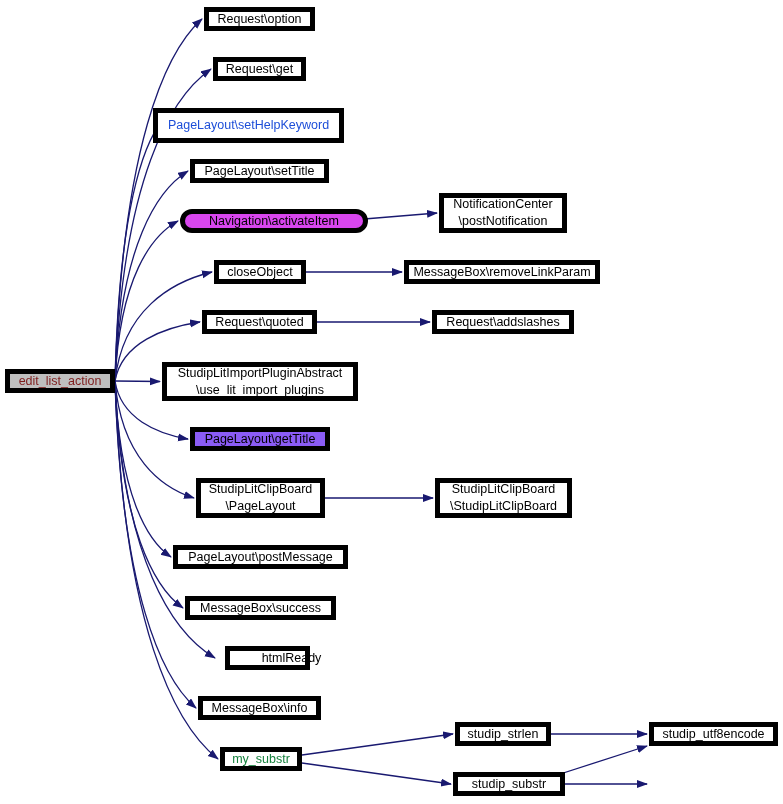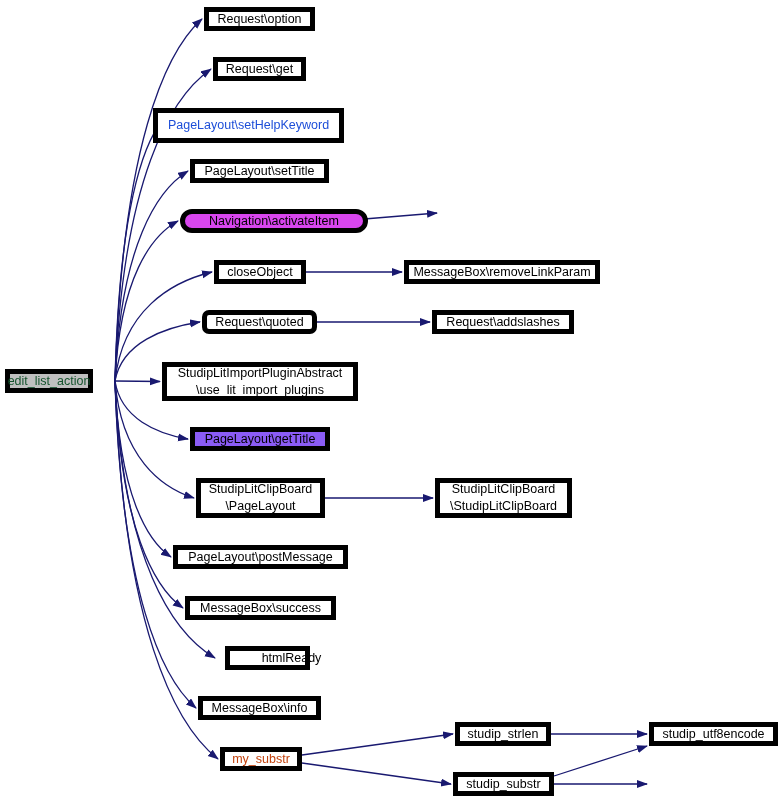--- a/index.html
+++ b/index.html
@@ -73,42 +73,42 @@
         <path d="M317,322 L430,322" fill="none" stroke="#191970" stroke-width="1.3" marker-end="url(#arrow)"></path>
         <path d="M325,498 L433,498" fill="none" stroke="#191970" stroke-width="1.3" marker-end="url(#arrow)"></path>
         <path d="M302,755 L453,734" fill="none" stroke="#191970" stroke-width="1.3" marker-end="url(#arrow)"></path>
         <path d="M302,763 L451,784" fill="none" stroke="#191970" stroke-width="1.3" marker-end="url(#arrow)"></path>
         <path d="M551,734 L647,734" fill="none" stroke="#191970" stroke-width="1.3" marker-end="url(#arrow)"></path>
         <path d="M554,776 L647,746" fill="none" stroke="#191970" stroke-width="1.3" marker-end="url(#arrow)"></path>
         <path d="M554,784 L647,784" fill="none" stroke="#191970" stroke-width="1.3" marker-end="url(#arrow)"></path>
       </g>
   </svg>
 
-<div class="node root" style="left: 5px; top: 369px; width: 88px; height: 24px; border-color: rgb(0, 0, 0); background: rgb(191, 191, 191); color: #14532d;">
+<div class="node root" style="left: 5px; top: 369px; width: 110px; height: 24px; border-color: rgb(0, 0, 0); background: rgb(191, 191, 191); color: #7f1d1d;">
       <span>edit_list_action</span>
     </div>
     <div class="node" style="left: 204px; top: 7px; width: 111px; height: 24px; border-color: rgb(0, 0, 0); background: rgb(255, 255, 255); color: rgb(0, 0, 0);">
       <span>Request\option</span>
     </div>
     <div class="node" style="left: 213px; top: 57px; width: 93px; height: 24px; border-color: rgb(0, 0, 0); background: rgb(255, 255, 255); color: rgb(0, 0, 0);">
       <span>Request\get</span>
     </div>
     <div class="node" style="left: 153px; top: 108px; width: 191px; height: 35px; border-color: rgb(0, 0, 0); background: rgb(255, 255, 255); color: #1d4ed8;">
       <span>PageLayout\setHelpKeyword</span>
     </div>
     <div class="node" style="left: 190px; top: 159px; width: 139px; height: 24px; border-color: rgb(0, 0, 0); background: rgb(255, 255, 255); color: rgb(0, 0, 0);">
       <span>PageLayout\setTitle</span>
     </div>
     <div class="node" style="left: 180px; top: 209px; width: 188px; height: 24px; border-color: rgb(0, 0, 0); background: #d946ef; color: rgb(0, 0, 0); border-radius: 12px;">
       <span>Navigation\activateItem</span>
     </div>
     <div class="node" style="left: 214px; top: 260px; width: 92px; height: 24px; border-color: rgb(0, 0, 0); background: rgb(255, 255, 255); color: rgb(0, 0, 0);">
       <span>closeObject</span>
     </div>
-    <div class="node" style="left: 202px; top: 310px; width: 115px; height: 24px; border-color: rgb(0, 0, 0); background: rgb(255, 255, 255); color: rgb(0, 0, 0); border-radius: 7px;">
+    <div class="node" style="left: 202px; top: 310px; width: 115px; height: 24px; border-color: rgb(0, 0, 0); background: rgb(255, 255, 255); color: rgb(0, 0, 0);">
       <span>Request\quoted</span>
     </div>
     <div class="node" style="left: 162px; top: 362px; width: 196px; height: 39px; border-color: rgb(0, 0, 0); background: rgb(255, 255, 255); color: rgb(0, 0, 0);">
       <span>StudipLitImportPluginAbstract</span>
       <span>\use_lit_import_plugins</span>
     </div>
     <div class="node" style="left: 190px; top: 427px; width: 140px; height: 24px; border-color: rgb(0, 0, 0); background: #8b5cf6; color: rgb(0, 0, 0);">
       <span>PageLayout\getTitle</span>
     </div>
     <div class="node" style="left: 196px; top: 478px; width: 129px; height: 40px; border-color: rgb(0, 0, 0); background: rgb(255, 255, 255); color: rgb(0, 0, 0);">
@@ -120,35 +120,39 @@
     </div>
     <div class="node" style="left: 185px; top: 596px; width: 151px; height: 24px; border-color: rgb(0, 0, 0); background: rgb(255, 255, 255); color: rgb(0, 0, 0);">
       <span>MessageBox\success</span>
     </div>
     <div class="node" style="left: 225px; top: 646px; width: 85px; height: 24px; border-color: rgb(0, 0, 0); background: rgb(255, 255, 255); color: rgb(0, 0, 0); padding-left: 48px;">
       <span>htmlReady</span>
     </div>
     <div class="node" style="left: 198px; top: 696px; width: 123px; height: 24px; border-color: rgb(0, 0, 0); background: rgb(255, 255, 255); color: rgb(0, 0, 0);">
       <span>MessageBox\info</span>
     </div>
-    <div class="node" style="left: 220px; top: 747px; width: 82px; height: 24px; border-color: rgb(0, 0, 0); background: rgb(255, 255, 255); color: #c2410c;">
+    <div class="node" style="left: 220px; top: 747px; width: 82px; height: 24px; border-color: rgb(0, 0, 0); background: rgb(255, 255, 255); color: #15803d;">
       <span>my_substr</span>
+    </div>
+    <div class="node" style="left: 439px; top: 193px; width: 128px; height: 40px; border-color: rgb(0, 0, 0); background: rgb(255, 255, 255); color: rgb(0, 0, 0);">
+      <span>NotificationCenter</span>
+      <span>\postNotification</span>
     </div>
     <div class="node" style="left: 404px; top: 260px; width: 196px; height: 24px; border-color: rgb(0, 0, 0); background: rgb(255, 255, 255); color: rgb(0, 0, 0);">
       <span>MessageBox\removeLinkParam</span>
     </div>
     <div class="node" style="left: 432px; top: 310px; width: 142px; height: 24px; border-color: rgb(0, 0, 0); background: rgb(255, 255, 255); color: rgb(0, 0, 0);">
       <span>Request\addslashes</span>
     </div>
     <div class="node" style="left: 435px; top: 478px; width: 137px; height: 40px; border-color: rgb(0, 0, 0); background: rgb(255, 255, 255); color: rgb(0, 0, 0);">
       <span>StudipLitClipBoard</span>
       <span>\StudipLitClipBoard</span>
     </div>
     <div class="node" style="left: 455px; top: 722px; width: 96px; height: 24px; border-color: rgb(0, 0, 0); background: rgb(255, 255, 255); color: rgb(0, 0, 0);">
       <span>studip_strlen</span>
     </div>
-    <div class="node" style="left: 453px; top: 772px; width: 101px; height: 24px; border-color: rgb(0, 0, 0); background: rgb(255, 255, 255); color: rgb(0, 0, 0);">
+    <div class="node" style="left: 453px; top: 772px; width: 112px; height: 24px; border-color: rgb(0, 0, 0); background: rgb(255, 255, 255); color: rgb(0, 0, 0);">
       <span>studip_substr</span>
     </div>
     <div class="node" style="left: 649px; top: 722px; width: 129px; height: 24px; border-color: rgb(0, 0, 0); background: rgb(255, 255, 255); color: rgb(0, 0, 0);">
       <span>studip_utf8encode</span>
     </div>
   </div>
 
 </body></html>

